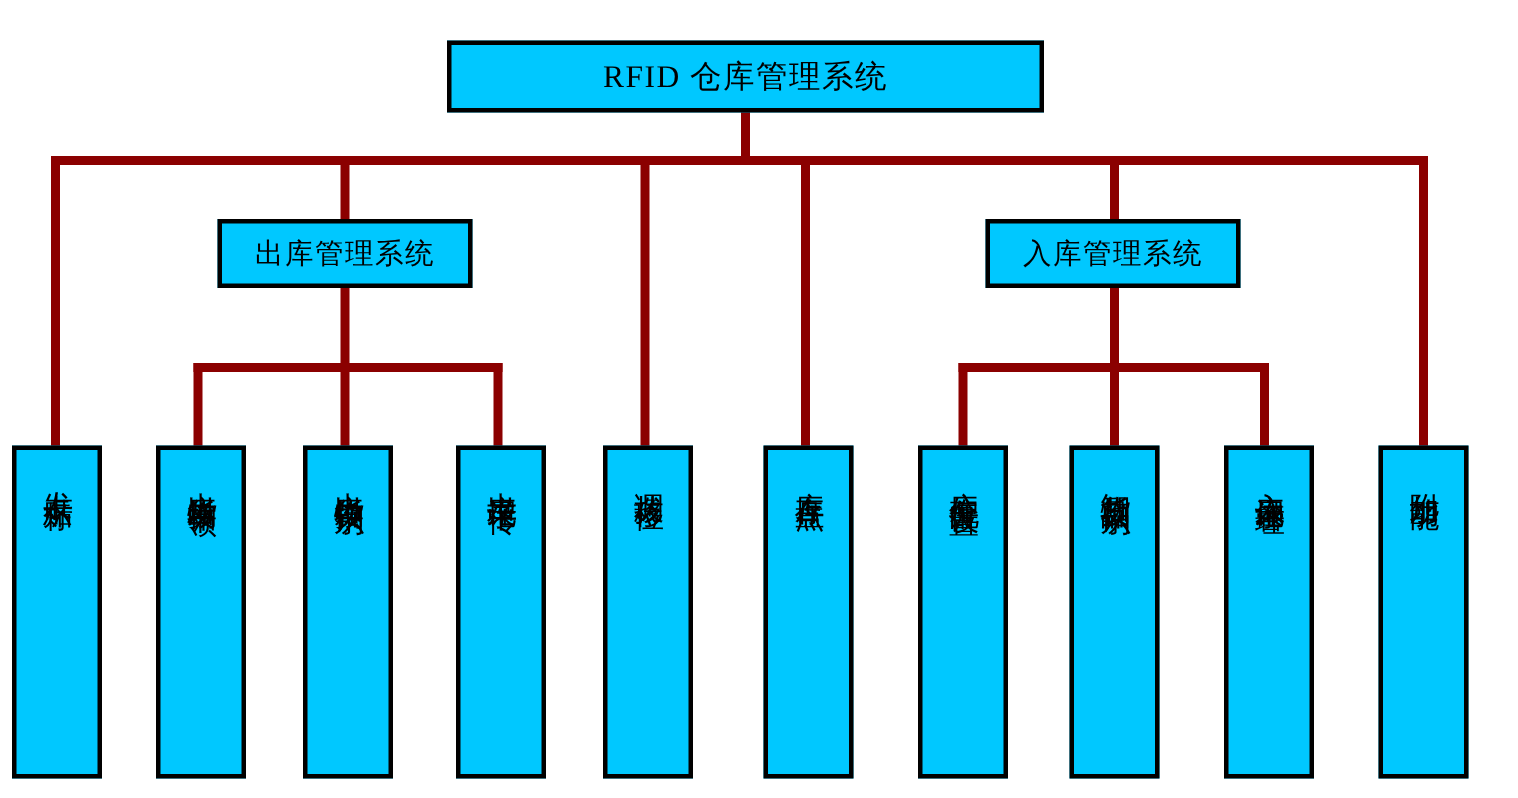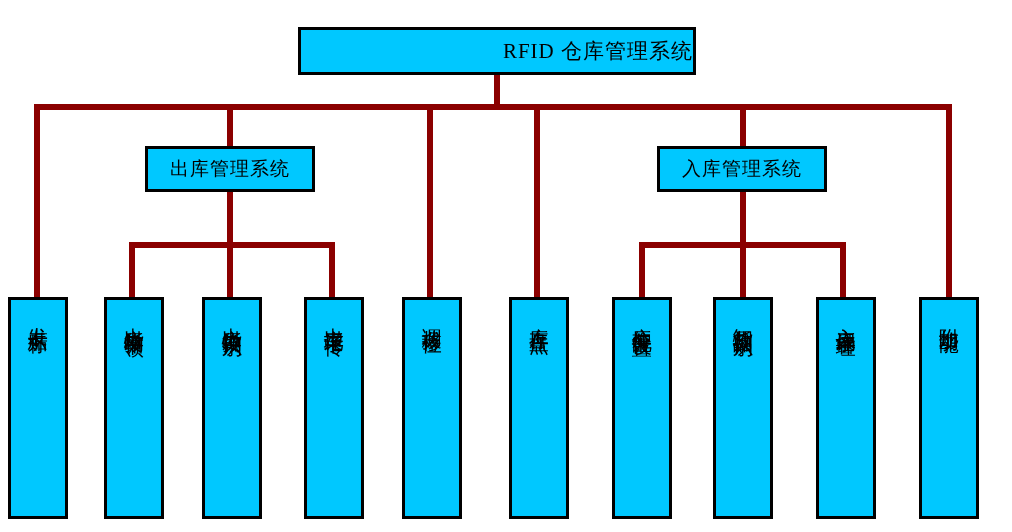--- a/index.html
+++ b/index.html
@@ -77,21 +77,21 @@
   <div class="line" style="left:129px; top:242px; width:6px; height:58px;"></div>
   <div class="line" style="left:227px; top:242px; width:6px; height:58px;"></div>
   <div class="line" style="left:329px; top:242px; width:6px; height:58px;"></div>
 
   <div class="line" style="left:740px; top:190px; width:6px; height:56px;"></div>
   <div class="line" style="left:639px; top:242px; width:207px; height:6px;"></div>
   <div class="line" style="left:639px; top:242px; width:6px; height:58px;"></div>
   <div class="line" style="left:740px; top:242px; width:6px; height:58px;"></div>
   <div class="line" style="left:840px; top:242px; width:6px; height:58px;"></div>
 
-  <div class="node node-root" style="left:298px; top:27px; width:398px; height:48px;justify-content:flex-end;">
+  <div class="node node-root" style="left:298px; top:27px; width:398px; height:48px;">
     <span>RFID 仓库管理系统</span>
   </div>
 
   <div class="node node-mid" style="left:657px; top:146px; width:170px; height:46px;">
     <span>入库管理系统</span>
   </div>
 
   <div class="node node-mid" style="left:145px; top:146px; width:170px; height:46px;">
     <span>出库管理系统</span>
   </div>

